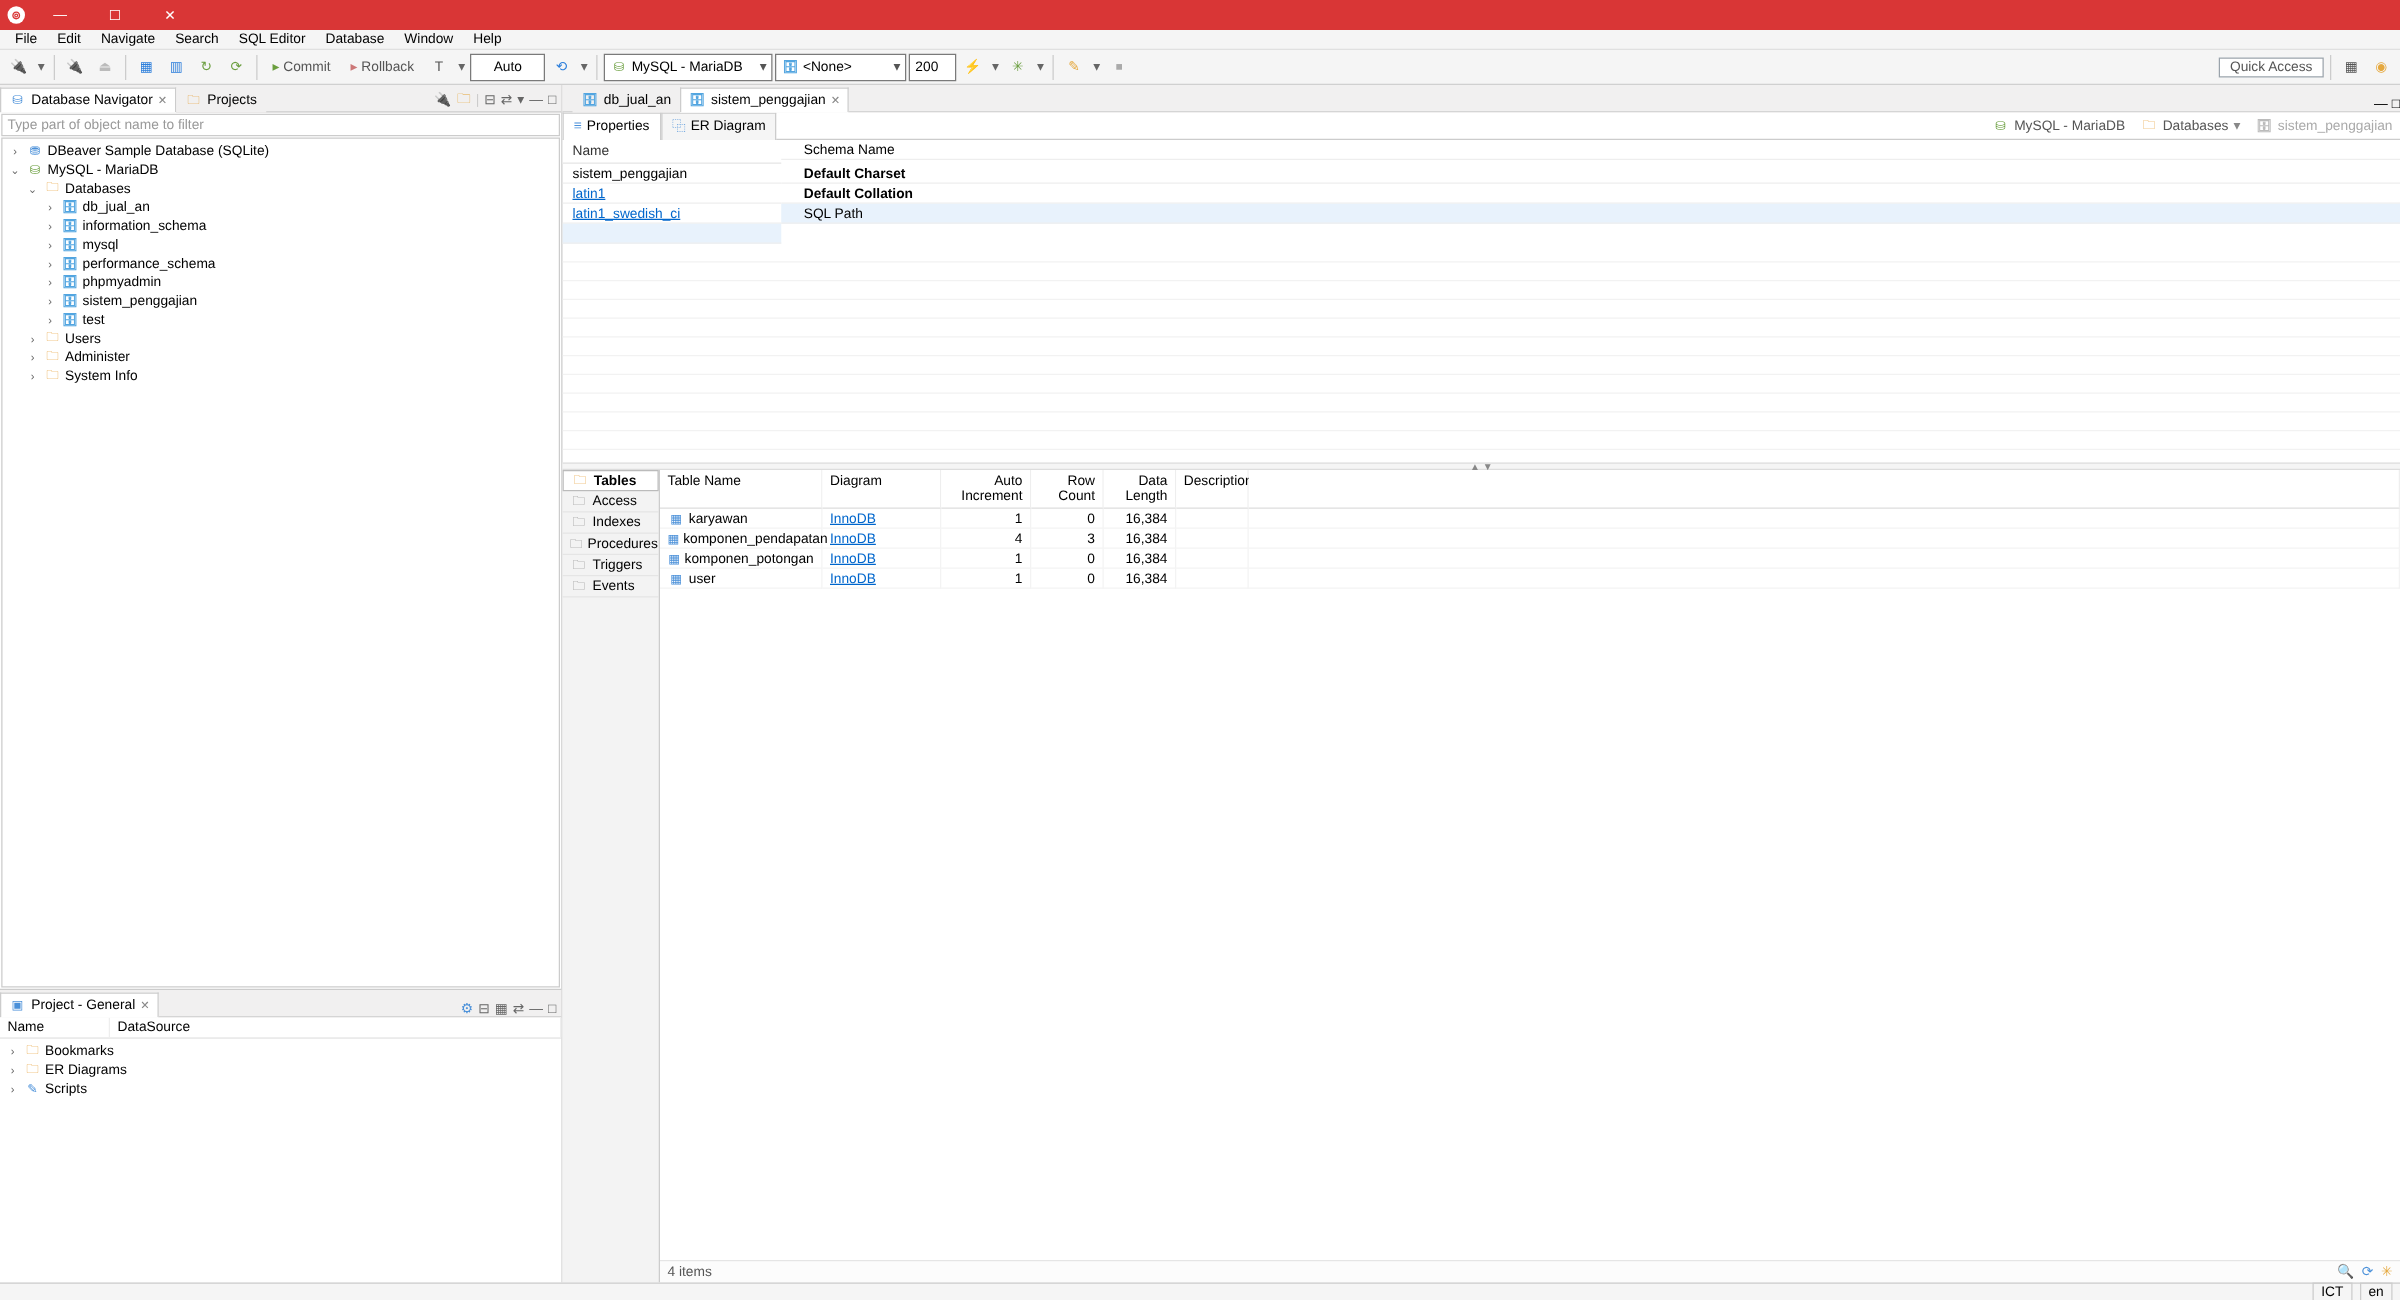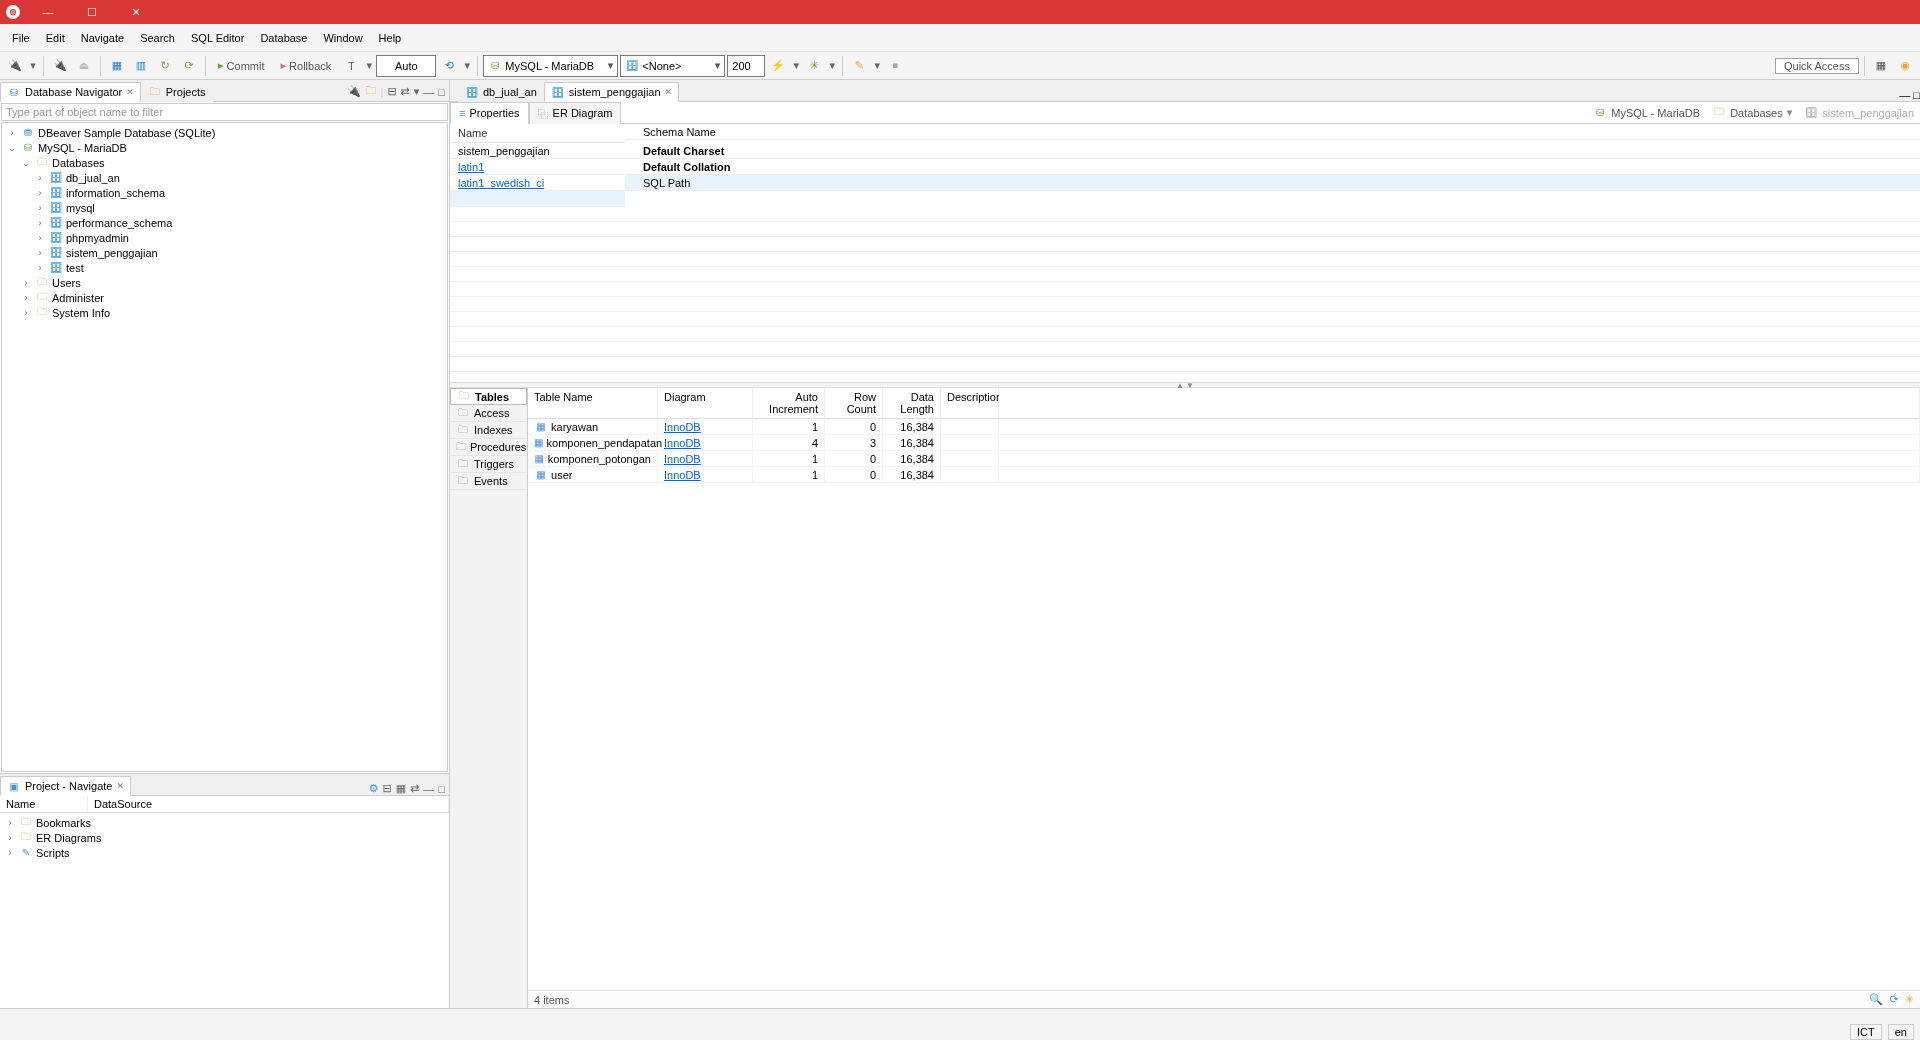--- a/index.html
+++ b/index.html
@@ -1,21 +1,21 @@
 <!DOCTYPE html>
 <html><head>
 <meta charset="utf-8">
 <style>
 * { box-sizing: border-box; margin: 0; padding: 0; font-family: "Segoe UI", Tahoma, sans-serif; font-size: 11px; }
 body { background: #fff; width: 1920px; height: 1040px; overflow: hidden; display: flex; flex-direction: column; }
 .titlebar { background: #d93636; height: 24px; display: flex; align-items: center; color: #fff; padding-left: 6px; }
 .titlebar .logo { width: 14px; height: 14px; background: #fff; border-radius: 50%; margin-right: 6px; display:flex; align-items:center; justify-content:center; color:#d93636; font-weight:bold; font-size:9px;}
 .titlebar .title { flex: 1; }
 .titlebar .winbtn { width: 44px; height: 24px; display: flex; align-items: center; justify-content: center; }
-.menubar { background: #f5f5f5; height: 28px; display: flex; align-items: center; padding-left: 4px; border-bottom: 1px solid #e0e0e0; }
+.menubar { background: #f5f5f5; height: 16px; display: flex; align-items: flex-end; padding-left: 4px; border-bottom: 1px solid #e0e0e0; }
 .menubar .menuitem { padding: 2px 8px; cursor: default; }
 .toolbar { background: #f5f5f5; height: 28px; display: flex; align-items: center; padding: 0 4px; border-bottom: 1px solid #d0d0d0; gap:2px;}
 .toolbar .tbtn { width: 22px; height: 22px; display:flex; align-items:center; justify-content:center; border:1px solid transparent; border-radius:2px; color:#555;}
 .toolbar .sep { width:1px; height:20px; background:#ccc; margin:0 3px;}
 .toolbar .drop { width:10px; color:#666; display:flex; align-items:center; justify-content:center;}
 .toolbar .combo { height:22px; border:1px solid #7a7a7a; background:#fff; display:flex; align-items:center; padding:0 4px; }
 .toolbar .txtbtn { height:22px; padding:0 6px; display:flex; align-items:center; border:1px solid transparent; border-radius:2px; color:#555;}
 .toolbar .spacer { flex:1; }
 .toolbar .quick { border:1px solid #9aa3ab; padding:1px 8px; color:#555; background:#fff;}
 .main { flex:1; display:flex; }
@@ -52,21 +52,21 @@
 .detail { flex:1; display:flex;}
 .detail-left { width:78px; background:#f3f3f3; border-right:1px solid #ccc; display:flex; flex-direction:column;}
 .dlitem { height:17px; padding:0 6px; display:flex; align-items:center; gap:4px; border-bottom:1px solid #e5e5e5;}
 .dlitem.active{ background:#fff; border:1px solid #bbb;}
 .detail-right { flex:1; display:flex; flex-direction:column; background:#fff;}
 .dtable { display:grid; }
 .dtable .dh { background:#fff; border-bottom:1px solid #ddd; padding:3px 6px; border-right:1px solid #eee;}
 .dtable .dc { padding:1px 6px; height:16px; border-bottom:1px solid #f3f3f3; border-right:1px solid #f3f3f3; display:flex; align-items:center;}
 .dtable .num{ justify-content:flex-end;}
 .dtable .link{ color:#0066cc; text-decoration:underline;}
-.statusbar { height:32px; border-top:1px solid #ccc; background:#f5f5f5; display:flex; align-items:flex-end; padding:0 6px;}
+.statusbar { height:14px; border-top:1px solid #ccc; background:#f5f5f5; display:flex; align-items:center; padding:0 6px;}
 .statusbar .sright { display:flex; gap:6px; align-items:center;}
 .statusbar .pill { border:1px solid #ccc; padding:0 6px; height:16px; display:flex; align-items:center;}
 .editor-footer{ height:18px; border-top:1px solid #e5e5e5; display:flex; align-items:center; padding:0 6px; color:#555; background:#fcfcfc;}
 .editor-footer .efspacer{flex:1;}
 .headerrow{ height:17px; display:grid; grid-template-columns:88px 1fr; border-bottom:1px solid #ddd; background:#fff;}
 .headerrow div{ padding:2px 6px; border-right:1px solid #eee;}
 </style>
 </head>
 <body>
 
@@ -228,21 +228,21 @@
           <span class="tw">›</span>
           <span class="icn folder">🗀</span>
           <span>System Info</span>
         </div>
     </div>
 
     <div class="projectpanel" style="height:235px">
       <div class="tabstrip">
         <div class="tab active">
           <span class="icn" style="color:#4a90d9">▣</span>
-          <span>Project - Navigate</span>
+          <span>Project - General</span>
           <span style="color:#888;font-size:9px">✕</span>
         </div>
         <div style="flex:1"></div>
         <div class="mini">
           <span style="color:#4a90d9">⚙</span>
           <span>⊟</span>
           <span>▦</span>
           <span>⇄</span>
           <span>—</span>
           <span>□</span>

